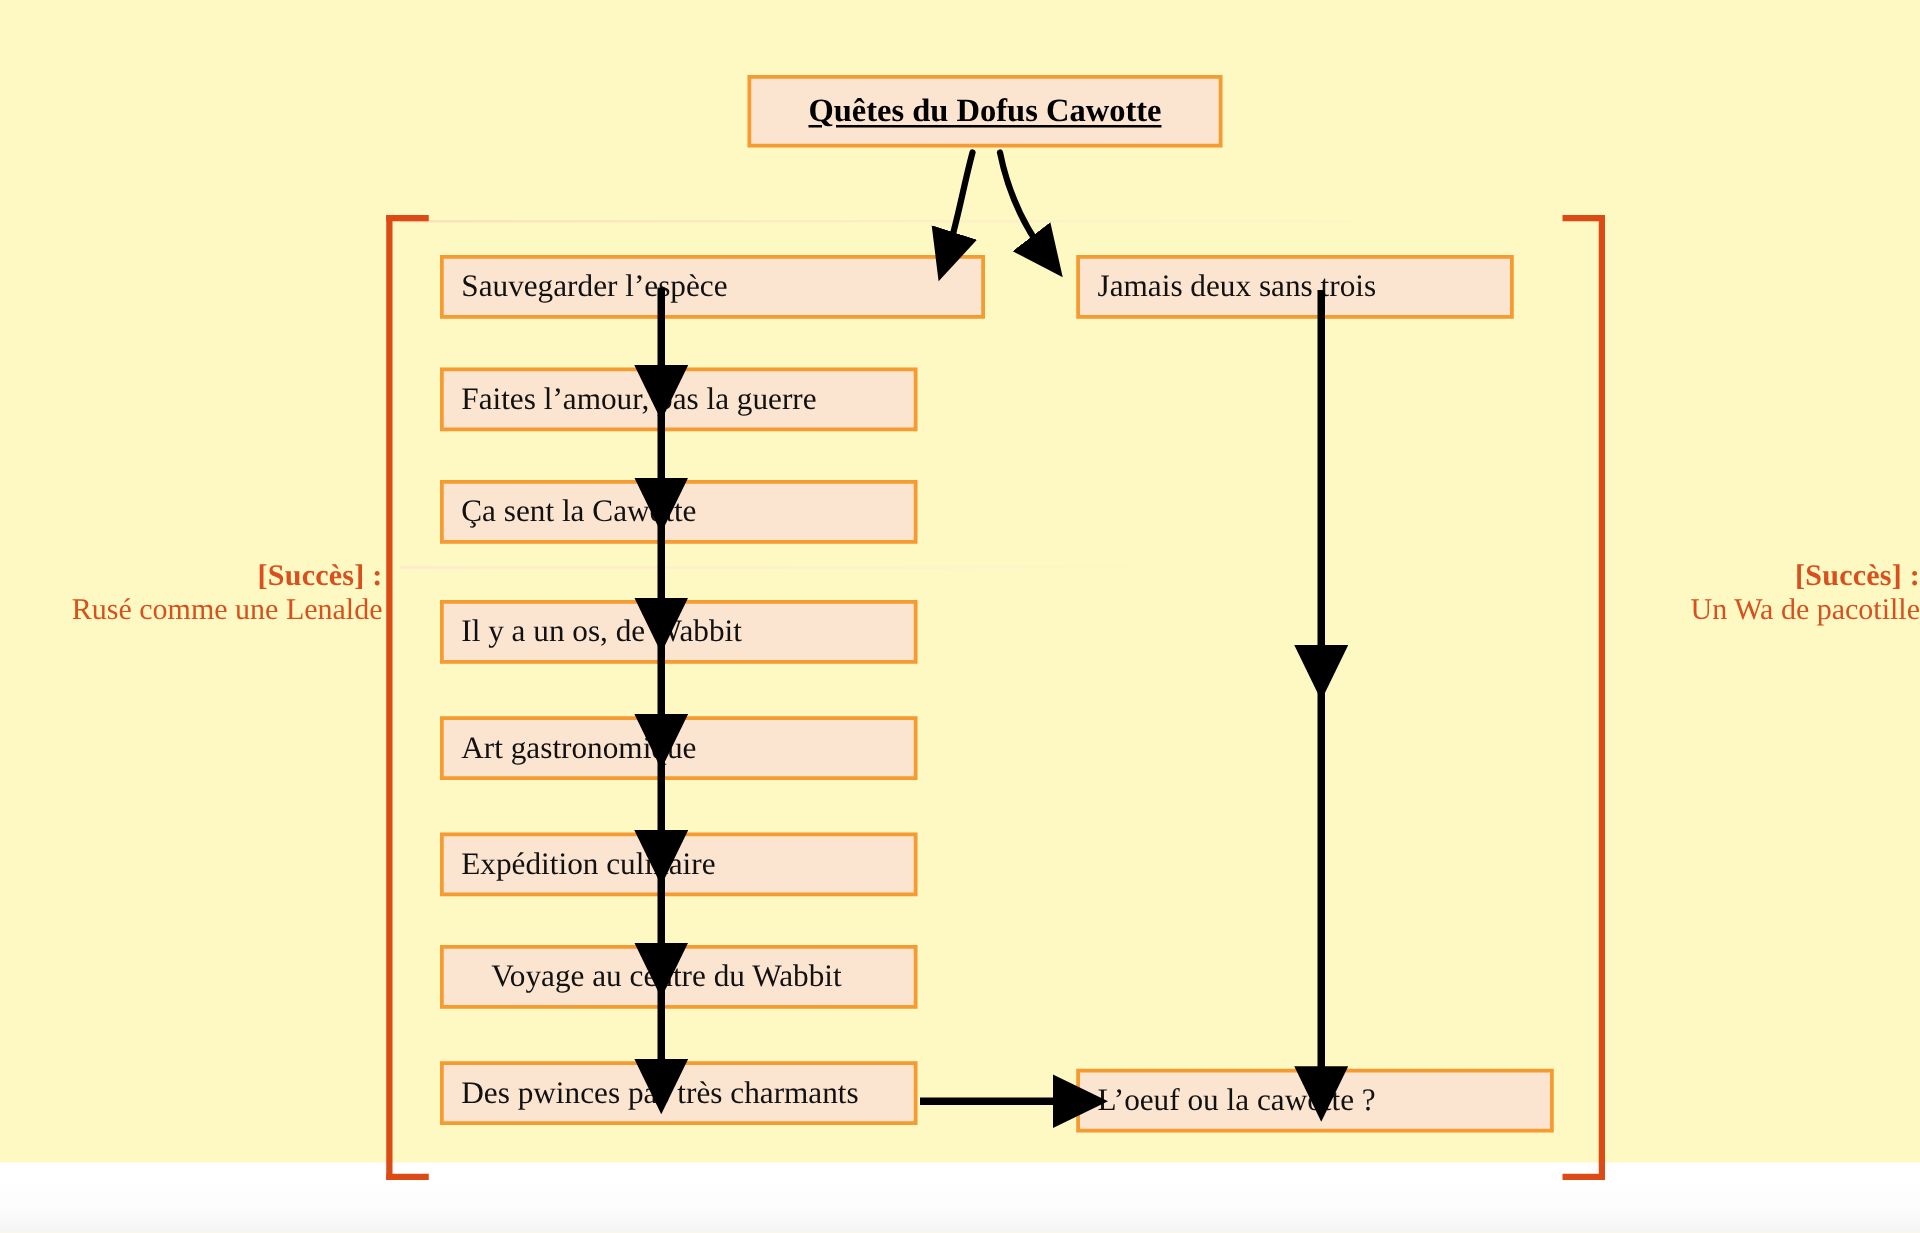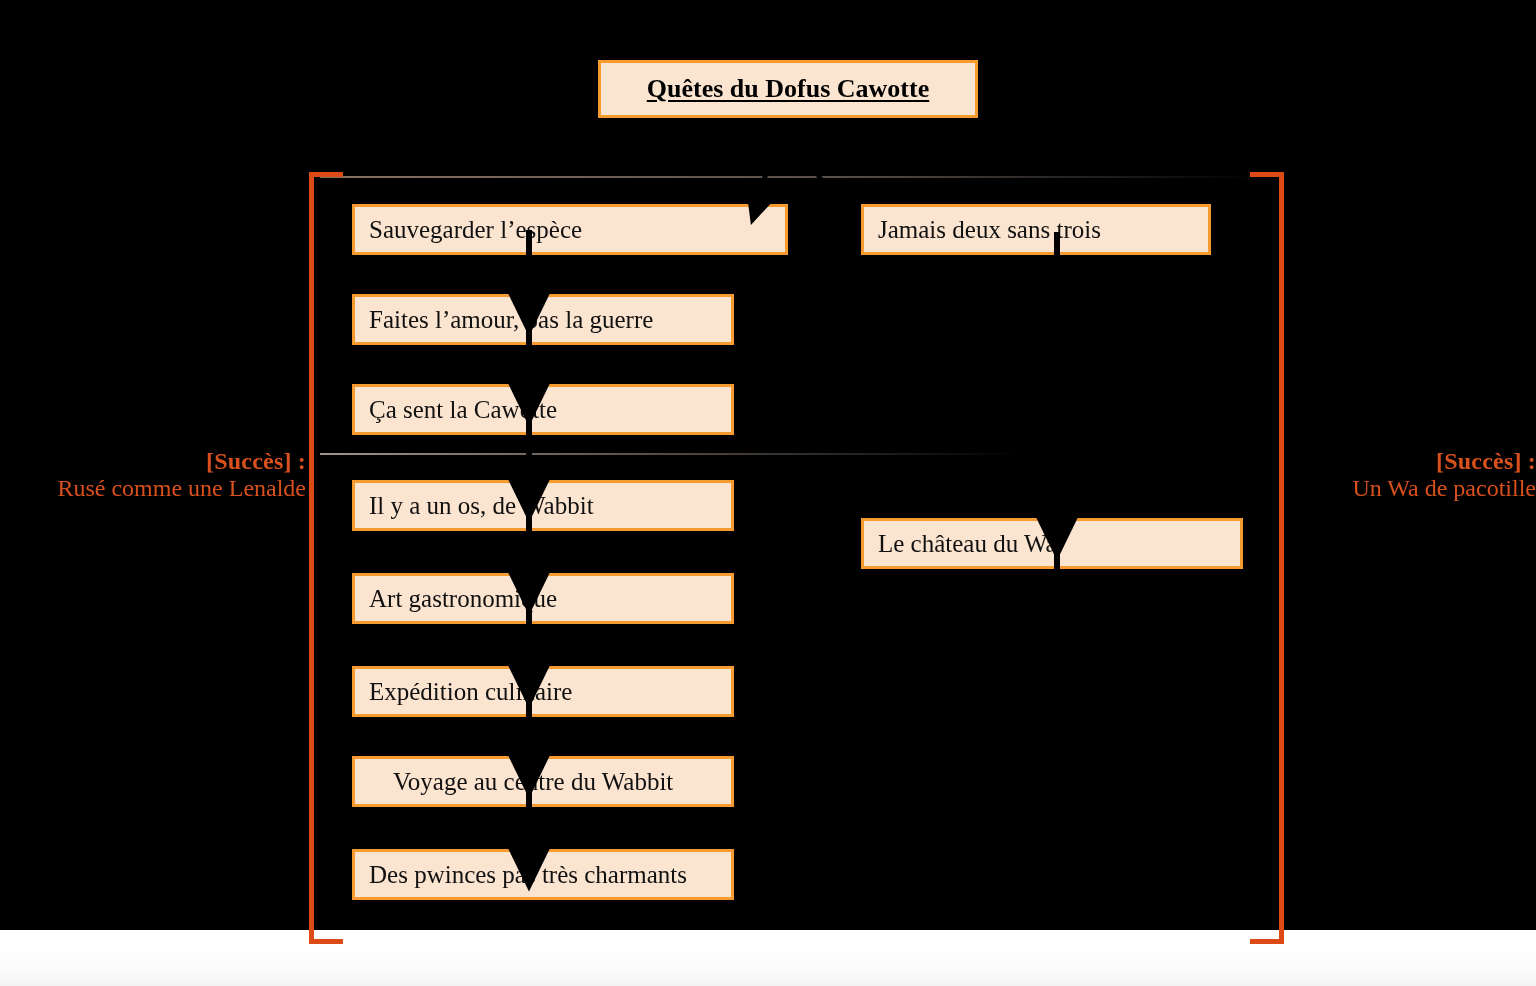--- a/index.html
+++ b/index.html
@@ -13,21 +13,21 @@
     position: relative;
     overflow: hidden;
     font-family: "Liberation Serif", "DejaVu Serif", serif;
   }
 
   #canvas {
     position: absolute;
     left: 0; top: 0;
     width: 1536px;
     height: 986px;
-    background: #000000;
+    background: #fef9c3;
   }
 
   
   .page-bottom-shade {
     position: absolute;
     left: 0;
     top: 930px;
     width: 1536px;
     height: 56px;
     background: linear-gradient(to bottom, #ffffff 0%, #ffffff 28%, #fbfbfb 72%, #f4f4f4 100%);
@@ -202,22 +202,22 @@
   <div class="node" style="left:352px; top:756px; width:382px; height:51px;padding-left:24px;">
     <span class="label">Voyage au centre du Wabbit</span>
   </div>
   <div class="node" style="left:352px; top:849px; width:382px; height:51px;">
     <span class="label">Des pwinces pas très charmants</span>
   </div>
 
   <div class="node" style="left:861px; top:204px; width:350px; height:51px;">
     <span class="label">Jamais deux sans trois</span>
   </div>
-  <div class="node" style="left:861px; top:518px; width:382px; height:51px;">
-    <span class="label">Le château du Wa</span>
+  <div class="node" style="left:861px; top:855px; width:382px; height:51px;">
+    <span class="label">L’oeuf ou la cawotte ?</span>
   </div>
 
   <svg id="wires" viewBox="0 0 1536 986">
     <defs>
       <marker id="ah" markerWidth="10" markerHeight="10" refX="5.0" refY="3.6" orient="auto" markerUnits="strokeWidth">
         <path d="M0,0 L7.4,3.6 L0,7.2 z" fill="#000000"></path>
       </marker>
       <marker id="ahc" markerWidth="11" markerHeight="11" refX="4.2" refY="3.8" orient="auto" markerUnits="strokeWidth">
         <path d="M0,0 L8.2,3.8 L0,7.6 z" fill="#000000"></path>
       </marker>

